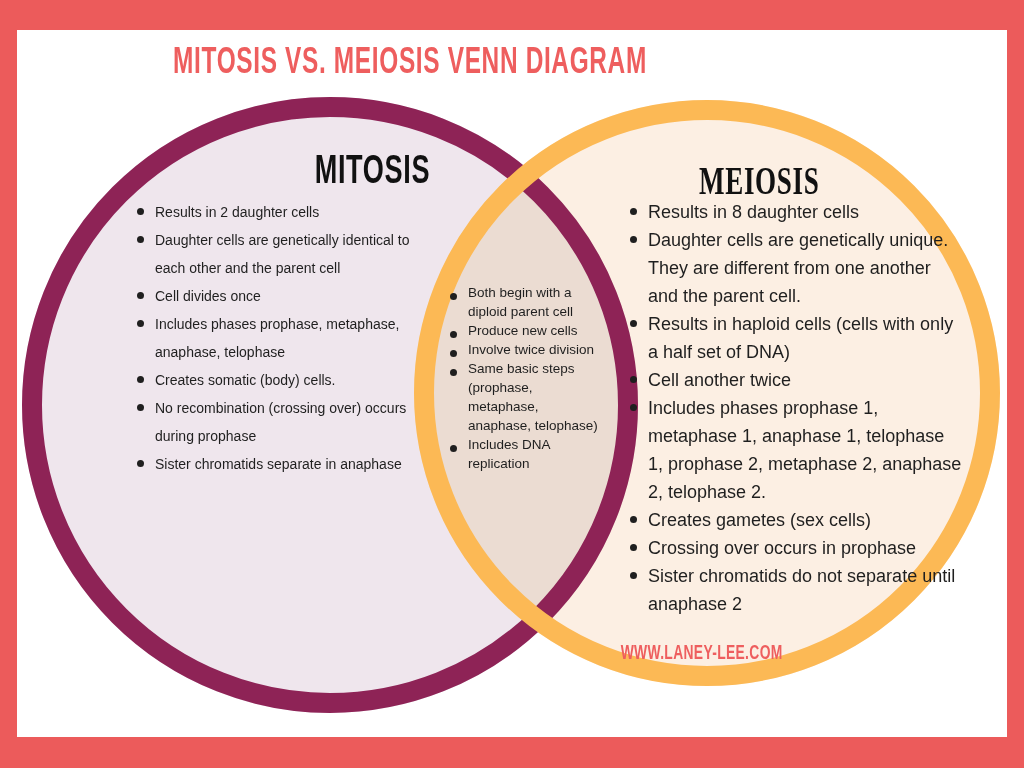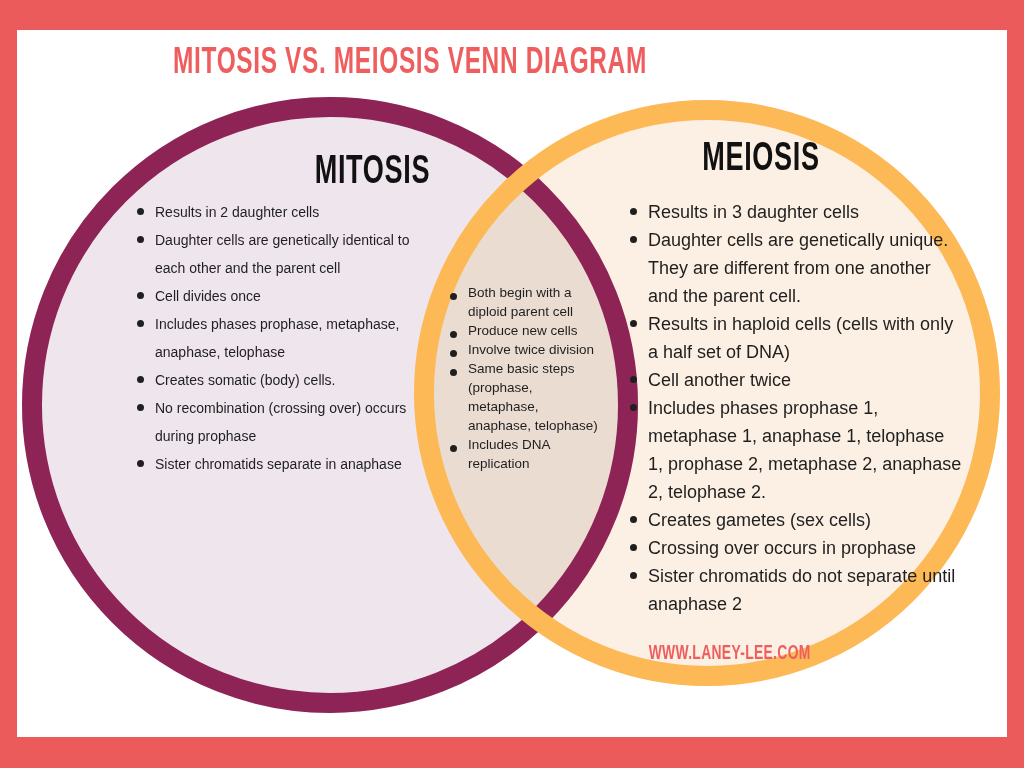--- a/index.html
+++ b/index.html
@@ -18,34 +18,34 @@
     position:absolute;left:0;top:40px;width:820px;text-align:center;z-index:2;
     font-size:37px;font-weight:bold;color:var(--title,#EE5E5E);
     letter-spacing:1px;margin:0;
   }
   .circle-heading{
     position:absolute;z-index:2;text-align:right;margin:0;
     font-size:41px;font-weight:bold;color:#111111;letter-spacing:1px;
   }
   .condensed{display:inline-block;transform:scaleX(0.66);transform-origin:center;white-space:nowrap;}
   .heading-mitosis{left:160px;top:146px;width:300px;}
-  .heading-meiosis{left:550px;top:133px;width:300px;}
+  .heading-meiosis{left:550px;top:156px;width:300px;font-family:Liberation Serif, serif;}
   ul.vlist{list-style:none;margin:0;padding:0;position:absolute;z-index:2;}
   ul.vlist li{position:relative;padding-left:20px;}
   ul.vlist li::before{
     content:"";position:absolute;left:2px;width:7px;height:7px;border-radius:50%;
     background:#1F1F1F;top:10px;
   }
   .list-left{left:135px;top:198px;width:305px;font-size:14px;line-height:28px;}
   .list-right{left:628px;top:198px;width:334px;font-size:18px;line-height:28px;}
   .list-mid{left:448px;top:283px;width:152px;font-size:13.5px;line-height:19px;}
   .list-mid li{padding-left:17px;}
   .list-mid li::before{width:5px;height:5px;top:7px;left:2px;}
   .watermark{
-    position:absolute;left:552px;top:640px;width:300px;text-align:right;z-index:2;
+    position:absolute;left:552px;top:640px;width:300px;text-align:center;z-index:2;
     font-size:21px;font-weight:bold;color:var(--title,#EE5E5E);letter-spacing:0.5px;
   }
   .fill-left{fill:var(--left_fill,#EFE6ED);}
   .fill-right{fill:var(--right_fill,#FCEFE3);}
   .fill-overlap{fill:var(--overlap_fill,#EBDCD2);}
   .stroke-left{fill:none;stroke:var(--left_stroke,#8E2356);stroke-width:20;}
   .stroke-right{fill:none;stroke:var(--right_stroke,#FCB955);stroke-width:20;}
 </style>
 </head>
 <body>
@@ -89,21 +89,21 @@
 
 <ul class="vlist list-mid">
     <li>Both begin with a diploid parent cell</li>
     <li>Produce new cells</li>
     <li>Involve twice division</li>
     <li>Same basic steps (prophase, metaphase, anaphase, telophase)</li>
     <li>Includes DNA replication</li>
   </ul>
 
 <ul class="vlist list-right">
-    <li>Results in 3 daughter cells</li>
+    <li>Results in 8 daughter cells</li>
     <li>Daughter cells are genetically unique. They are different from one another and the parent cell.</li>
     <li>Results in haploid cells (cells with only a half set of DNA)</li>
     <li>Cell another twice</li>
     <li>Includes phases prophase 1, metaphase 1, anaphase 1, telophase 1, prophase 2, metaphase 2, anaphase 2, telophase 2.</li>
     <li>Creates gametes (sex cells)</li>
     <li>Crossing over occurs in prophase</li>
     <li>Sister chromatids do not separate until anaphase 2</li>
   </ul>
 
 <div class="watermark">

